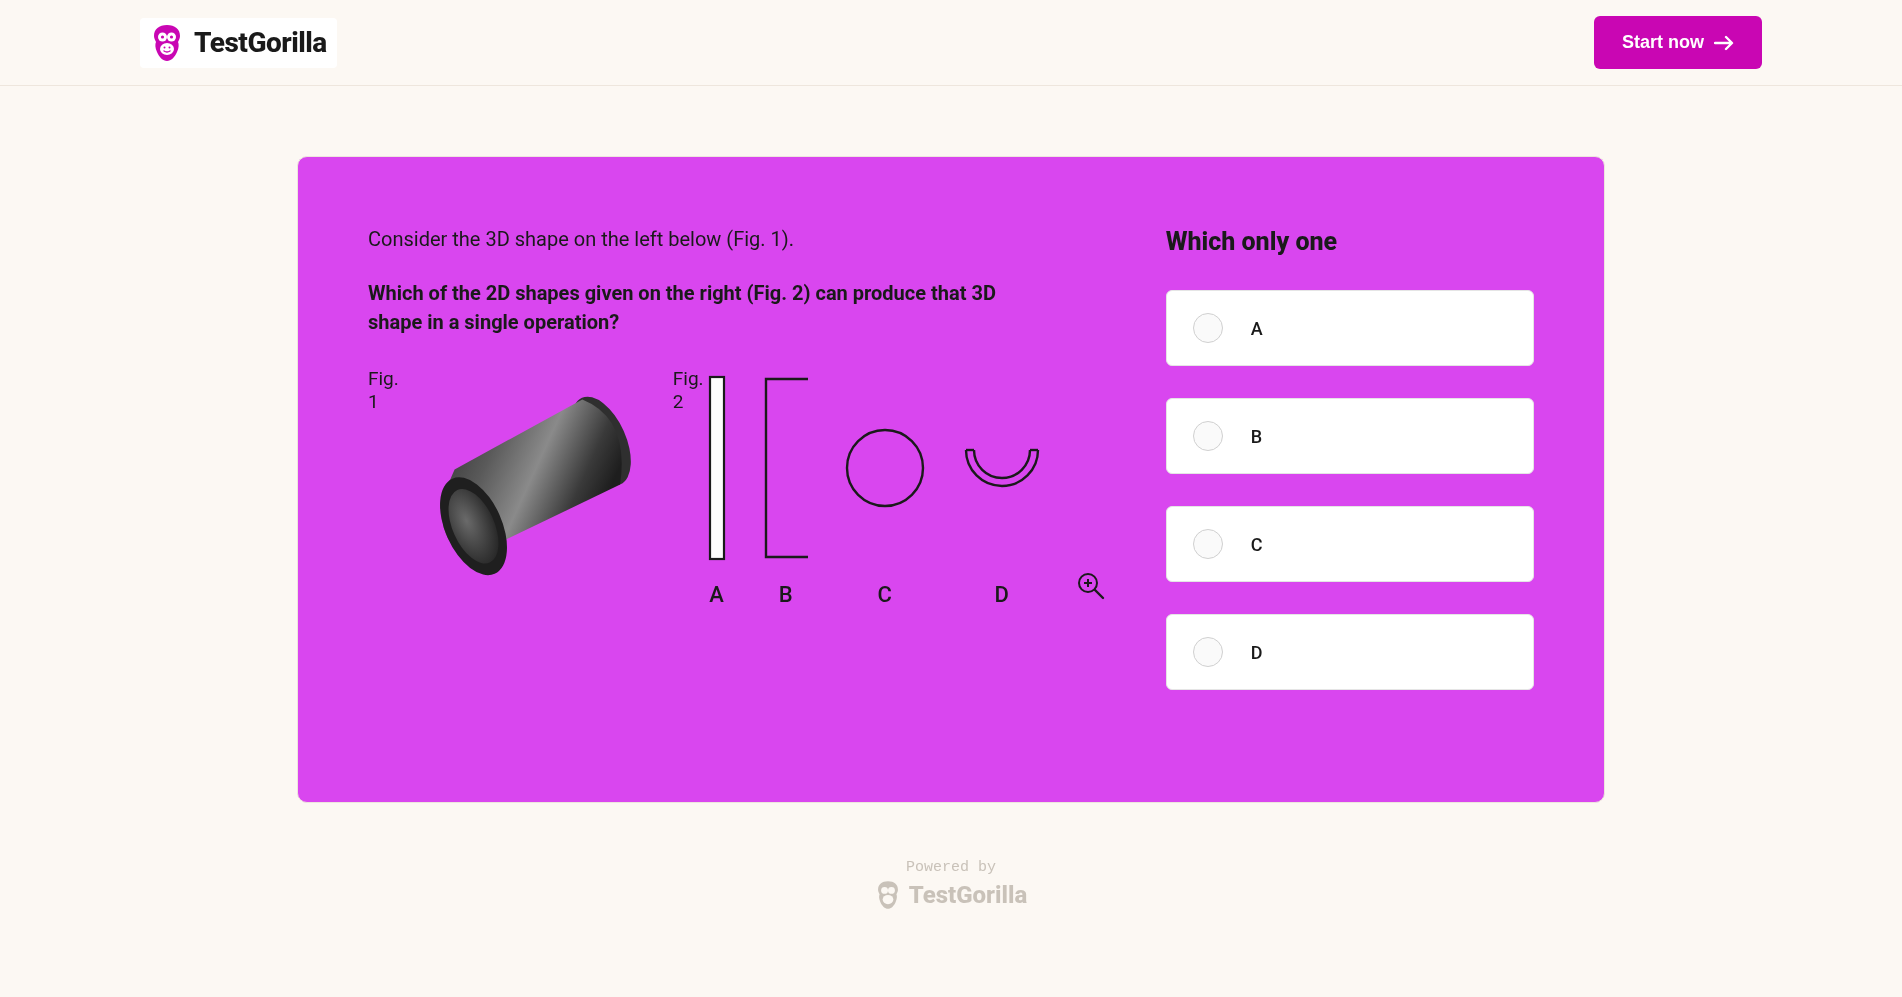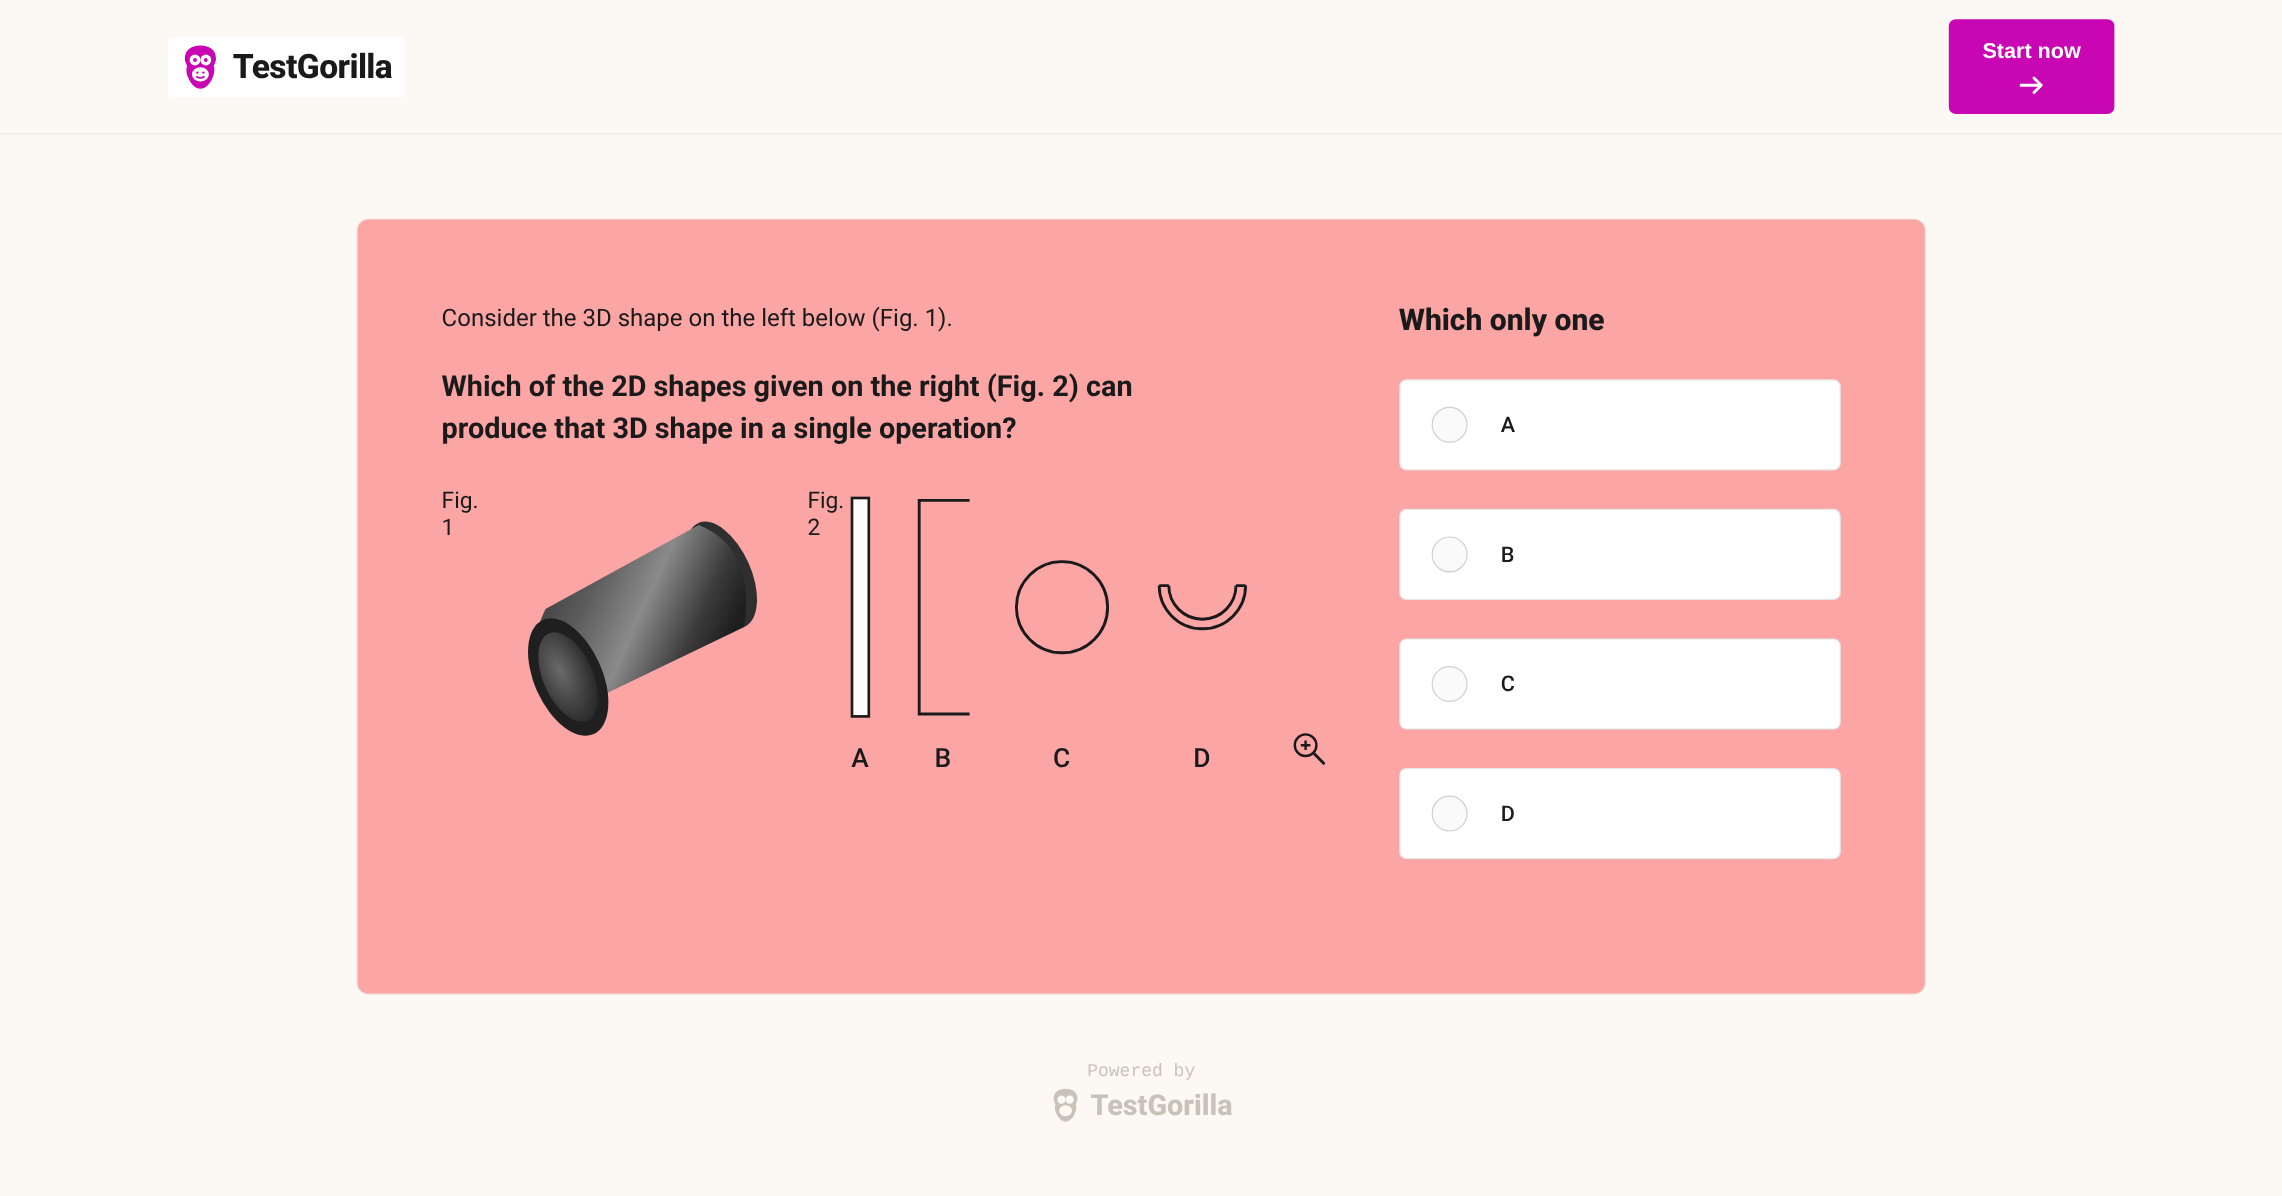--- a/index.html
+++ b/index.html
@@ -39,43 +39,42 @@
     color: #fff;
     border: none;
     border-radius: 6px;
     padding: 16px 28px;
     font-size: 18px;
     font-weight: 700;
     display: flex;
     align-items: center;
     gap: 10px;
     cursor: pointer;
-    flex-direction: column;
   }
   .start-btn svg { display: block; }
 
   .card {
-    background: #fca5a5;
+    background: #d946ef;
     border: 1px solid #eee6dd;
     border-radius: 10px;
     width: 1308px;
     margin: 70px auto 0;
     padding: 70px 70px 80px 70px;
     display: flex;
     gap: 60px;
   }
   .left-col { flex: 1 1 50%; }
   .right-col { flex: 1 1 50%; }
 
   .q-intro {
     font-size: 20px;
     margin-bottom: 28px;
   }
   .q-main {
-    font-size: 24px;
+    font-size: 20px;
     font-weight: 700;
     line-height: 1.45;
     margin-bottom: 30px;
     max-width: 660px;
   }
 
   .figure-block {
     display: flex;
     gap: 34px;
     align-items: flex-start;

